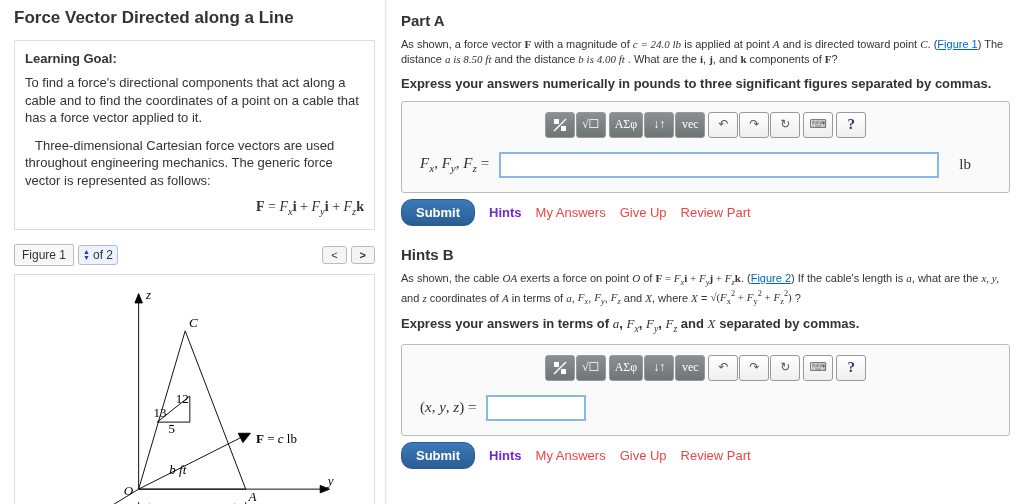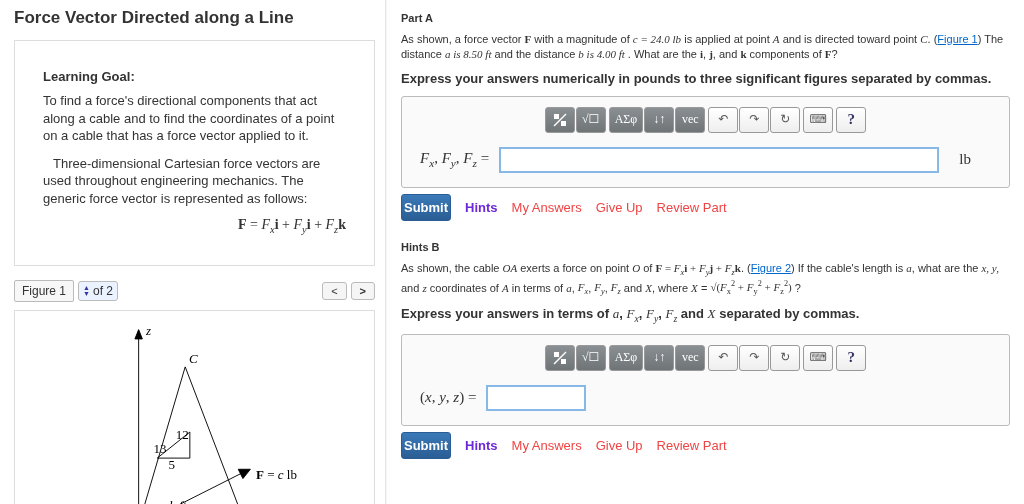--- a/index.html
+++ b/index.html
@@ -2,46 +2,46 @@
 <html><head>
 <meta charset="utf-8">
 <style>
   * { box-sizing: border-box; margin: 0; padding: 0; }
   body { font-family: Arial, Helvetica, sans-serif; font-size: 13px; color: #333; background: #fff; width: 1024px; }
   .container { display: flex; }
   .left-col { width: 385px; padding: 8px 10px 8px 14px; }
   .divider { width: 2px; background: linear-gradient(to right, #ddd, #fff); }
   .right-col { flex: 1; padding: 8px 14px; }
   .title { font-size: 17px; font-weight: bold; margin-bottom: 12px; }
-  .goal-box { border: 1px solid #ddd; padding: 28px; margin-bottom: 14px; }
+  .goal-box { border: 1px solid #ddd; padding: 10px; margin-bottom: 14px; }
   .goal-head { font-size: 13px; font-weight: bold; margin-bottom: 8px; }
   .goal-text { font-size: 13px; line-height: 1.35; margin-bottom: 10px; }
   .eq { text-align: right; font-family: 'Times New Roman', serif; font-size: 14px; margin: 6px 0 2px; }
   .fig-bar { display: flex; align-items: center; gap: 4px; margin-bottom: 8px; }
   .fig-label { font-size: 12px; padding: 3px 7px; border: 1px solid #bbb; border-radius: 2px; background: #f7f7f7; }
   .fig-sel { font-size: 12px; padding: 2px 4px; border: 1px solid #bbb; border-radius: 3px; background: #eaf3ff; display:flex; align-items:center; gap:3px; }
   .stepper { display:flex; flex-direction:column; font-size:7px; line-height:6px; color:#33a; }
   .fig-btn { font-size: 11px; padding: 2px 8px; border: 1px solid #bbb; border-radius: 3px; background: #f5f5f5; cursor: pointer; }
   .figure-wrap { border: 1px solid #ddd; }
-  .part-head { font-weight: bold; font-size: 11px; margin: 4px 0 8px; }
+  .part-head { font-weight: bold; font-size: 15px; margin: 4px 0 8px; }
   .body-text { font-size: 11px; line-height: 1.4; margin-bottom: 8px; }
   .instruct { font-weight: bold; font-size: 13px; margin-bottom: 10px; }
   a.link { color: #0066cc; text-decoration: underline; }
   .ans-box { border: 1px solid #bbb; border-radius: 3px; background: #fafafa; margin-bottom: 6px; }
   .toolbar { display: flex; justify-content: center; padding: 10px 8px 8px; gap: 3px; }
   .tb-grp { display: flex; gap: 1px; }
   .tb-btn { display: inline-flex; align-items: center; justify-content: center; min-width: 30px; height: 26px; padding: 0 5px; border: 1px solid #999; border-radius: 3px; background: linear-gradient(#8a8f93,#6f7477); color: #fff; font-size: 12px; cursor: pointer; font-family: 'Times New Roman', serif; }
   .tb-btn.light { background: linear-gradient(#fff,#eee); color: #555; }
   .tb-btn.help { background: linear-gradient(#fff,#eee); color: #336; font-weight: bold; font-size: 15px; }
   .answer-row { display: flex; align-items: center; padding: 6px 18px 14px; gap: 10px; font-family: 'Times New Roman', serif; font-size: 15px; }
   .answer-input { border: 2px solid #88b8e8; background: #fff; height: 26px; width: 100px; padding: 2px 5px; font-family: inherit; }
   .answer-input.wide { width: 440px; }
   .unit { margin-left: auto; padding-right: 20px; }
   .submit-row { display: flex; align-items: center; gap: 14px; padding: 0 0 16px 0; }
-  .submit-btn { background: linear-gradient(#3b7ab8,#2a5d94); color: #fff; border: 1px solid #2a5d94; border-radius: 3px; padding: 5px 2px; font-size: 13px; font-weight: bold; cursor: pointer; }
+  .submit-btn { background: linear-gradient(#3b7ab8,#2a5d94); color: #fff; border: 1px solid #2a5d94; border-radius: 11px; padding: 5px 14px; font-size: 13px; font-weight: bold; cursor: pointer; }
   .link-btn { color: #6d28d9; font-size: 13px; cursor: pointer; font-weight: bold; }
   .link-btn.gray { color: #ef4444; font-weight: normal; }
   .serif { font-family: 'Times New Roman', serif; }
   .ital { font-style: italic; }
   sub { font-size: 0.75em; }
   sup { font-size: 0.75em; }
 </style>
 </head>
 <body>
 

